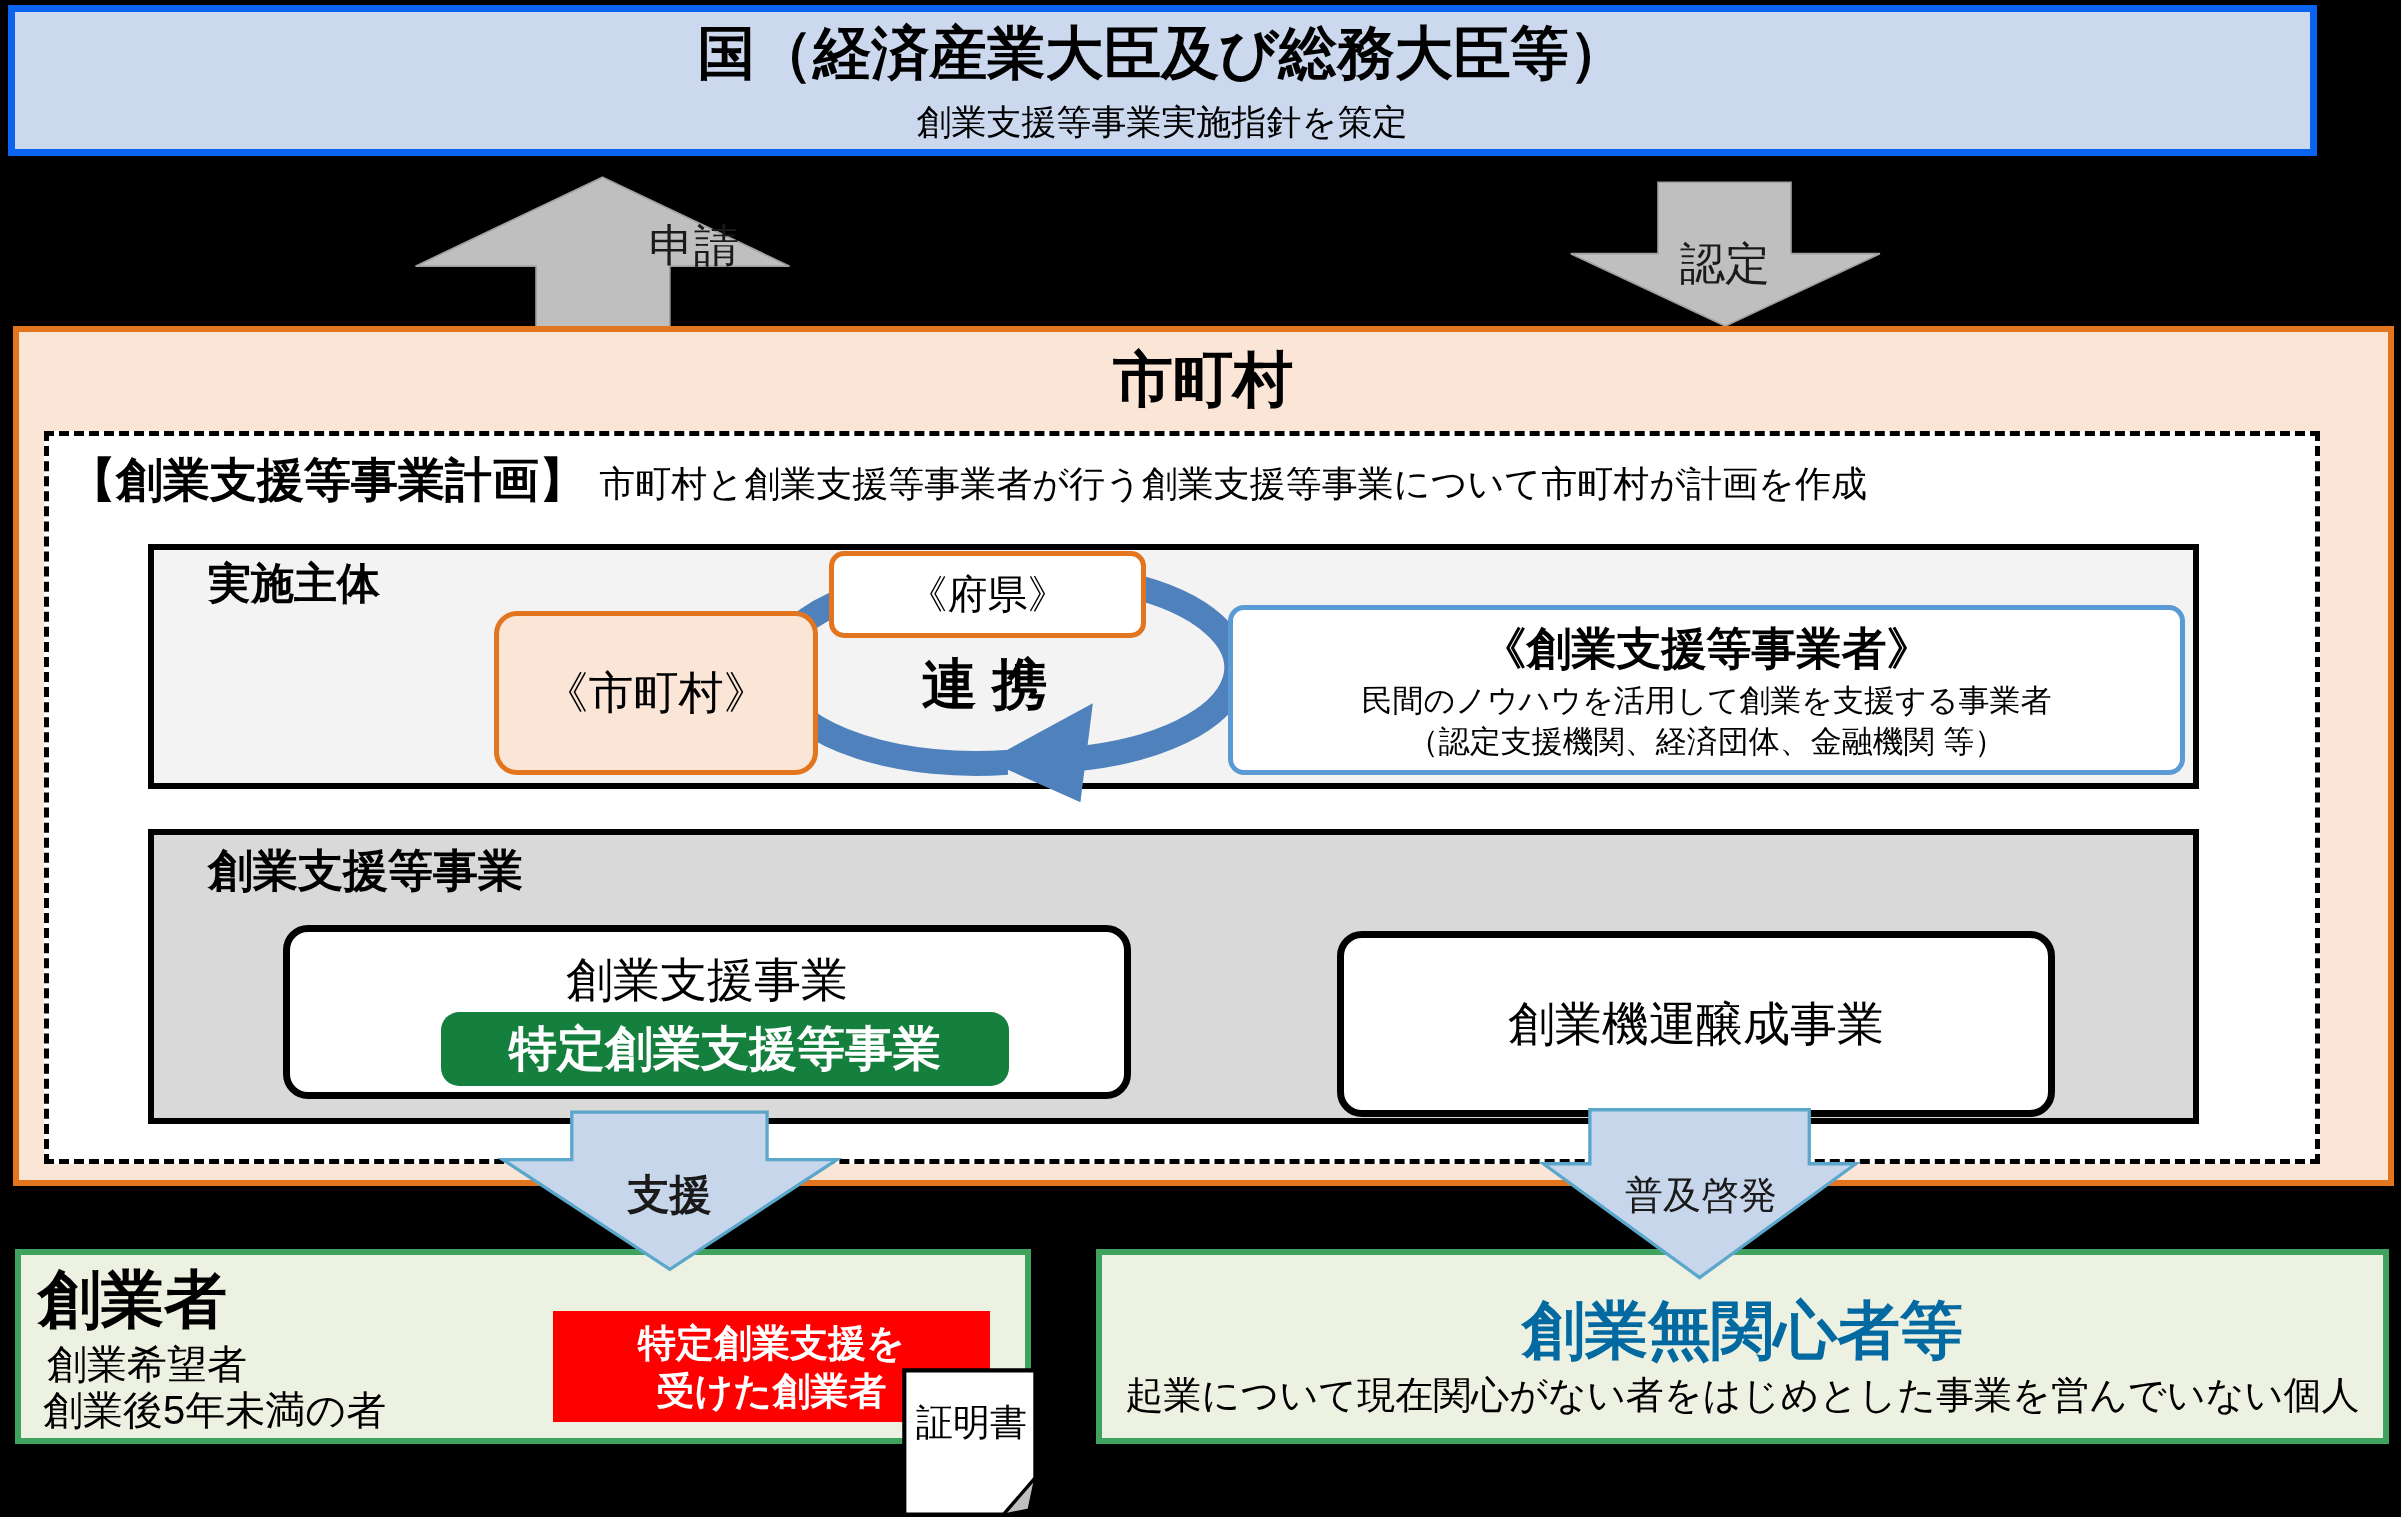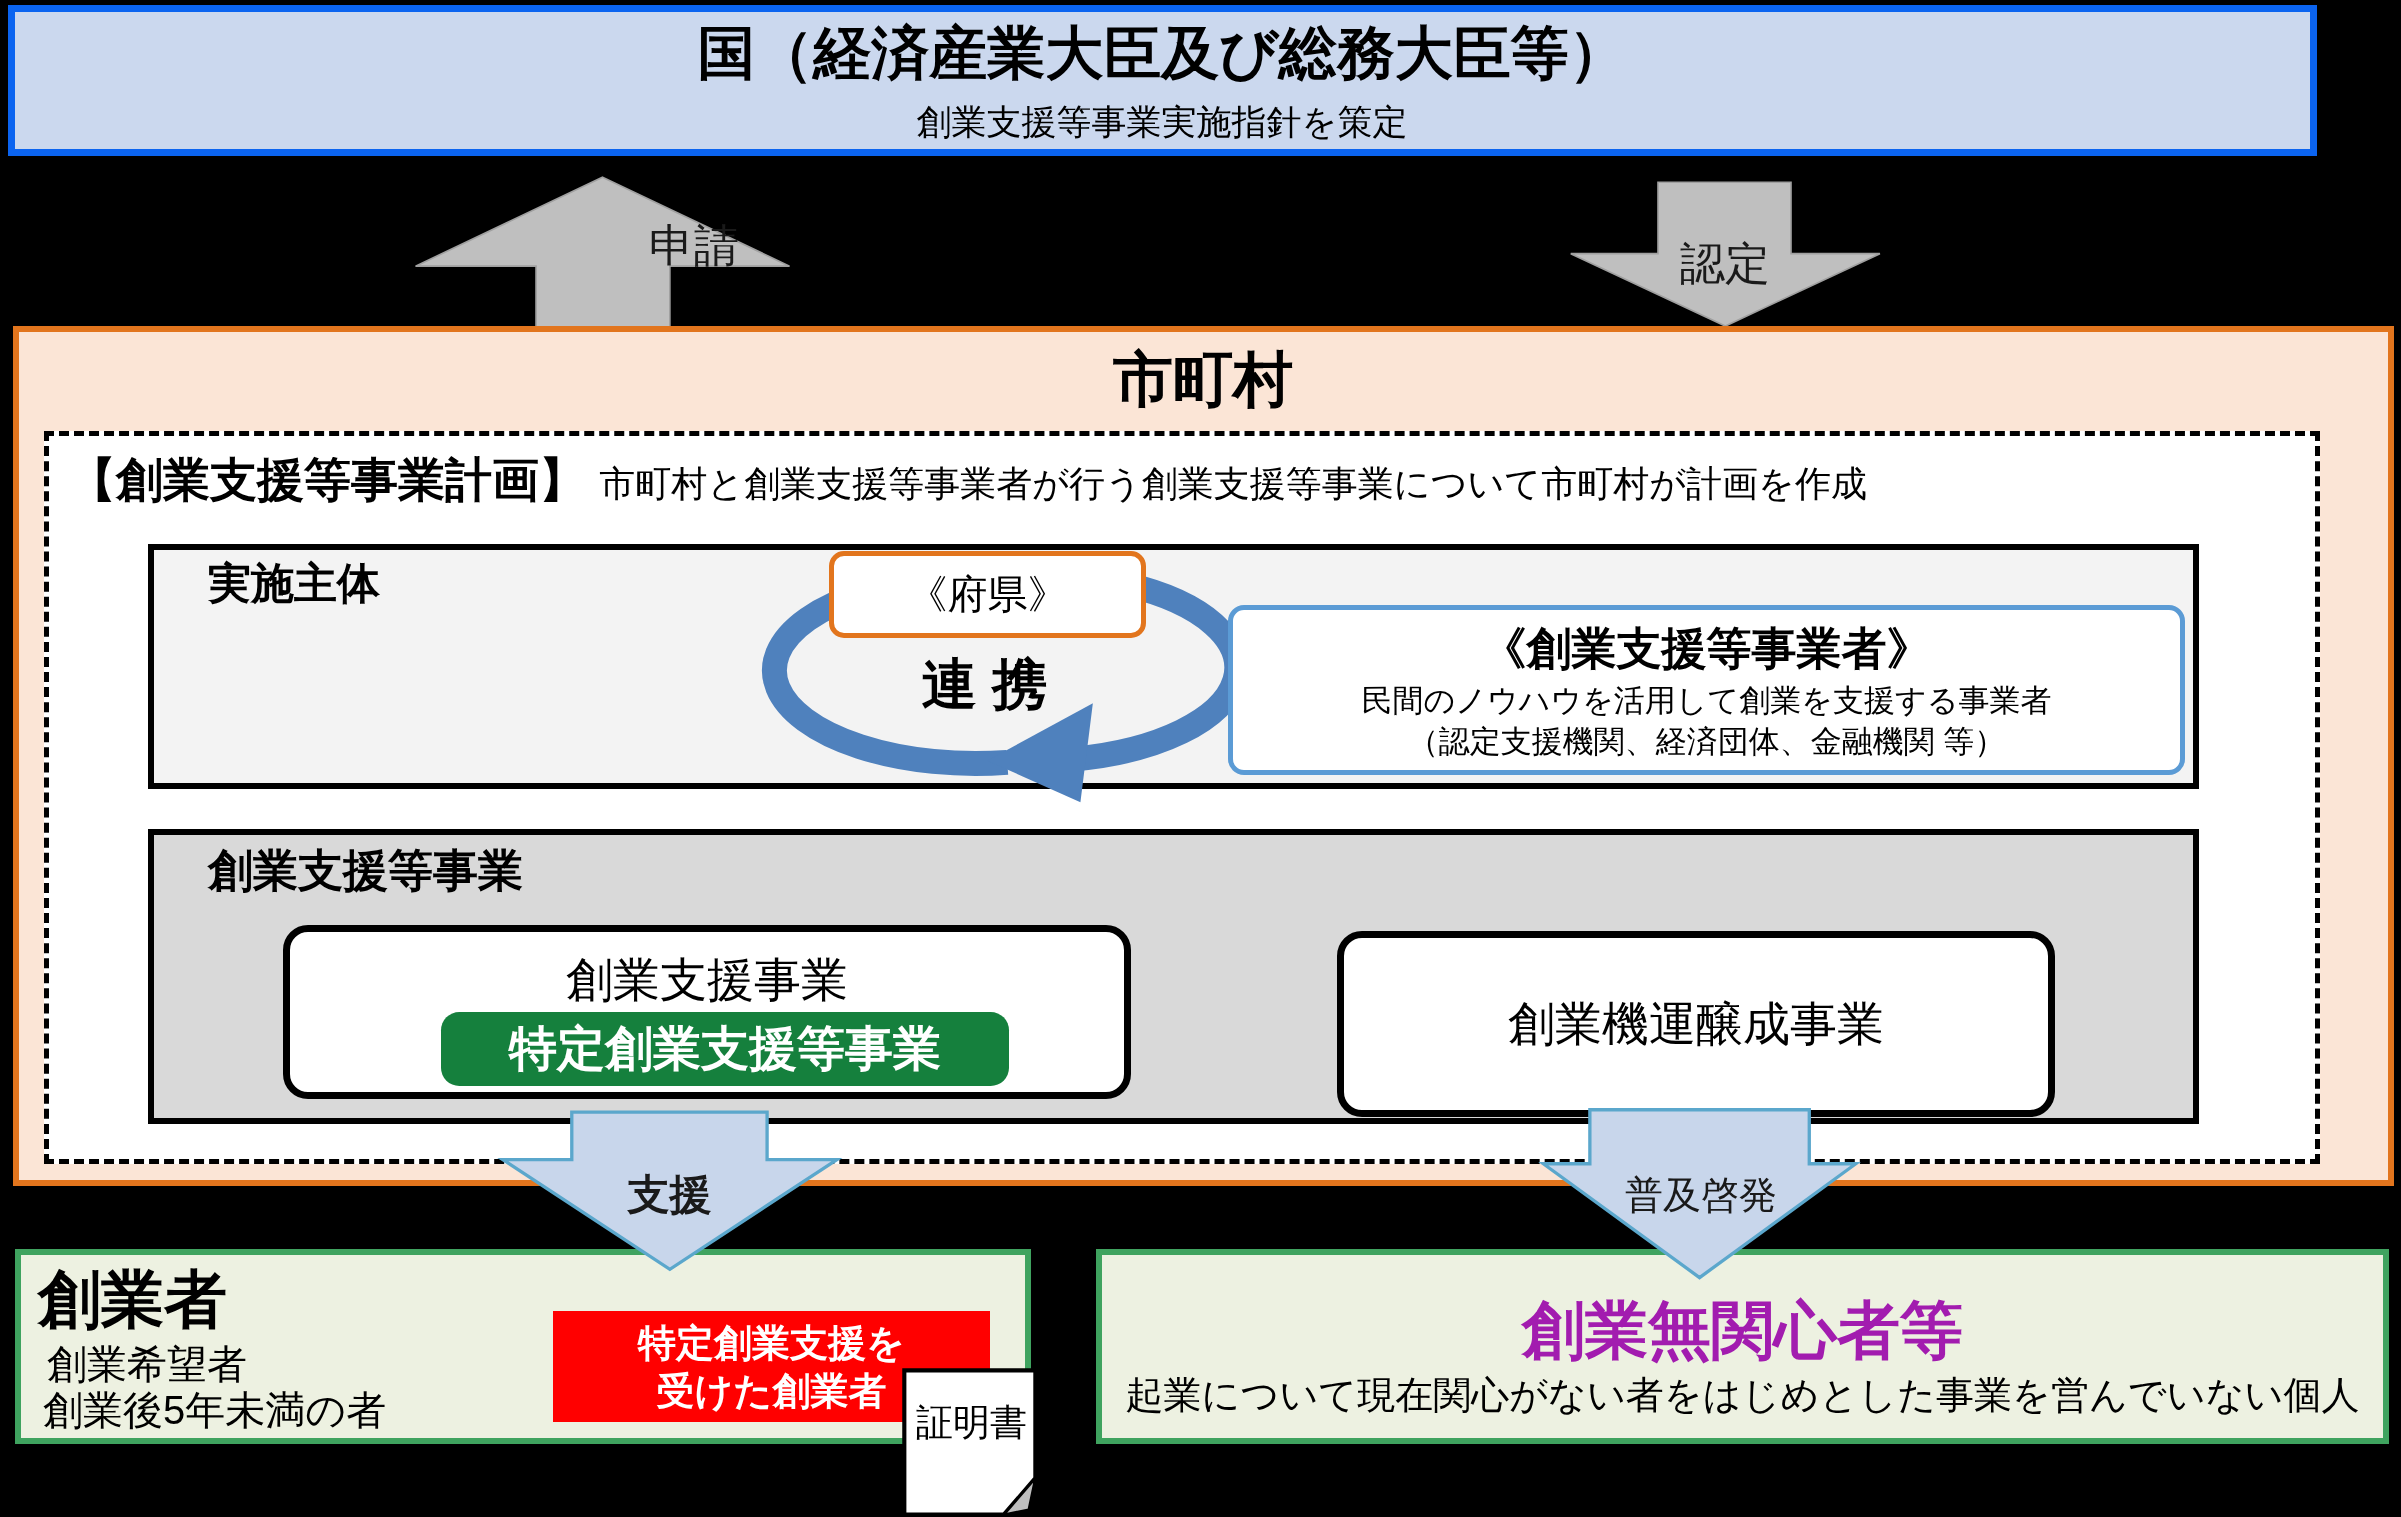--- a/index.html
+++ b/index.html
@@ -76,21 +76,21 @@
   .founders-title { position:absolute; left:38px; top:1257px; font-size:63px; font-weight:bold; color:#000; }
   .founders-line1 { position:absolute; left:47px; top:1337px; font-size:40px; color:#000; }
   .founders-line2 { position:absolute; left:43px; top:1383px; font-size:40px; color:#000; }
   .founders-badge { left:553px; top:1311px; width:437px; height:111px; background:#FF0000;
                     display:flex; flex-direction:column; align-items:center; justify-content:center;
                     font-size:38px; font-weight:bold; color:#fff; line-height:48px; }
 
   .uninterested { left:1096px; top:1249px; width:1293px; height:195px; background:#EDF1E1;
                   border:6.6px solid #3FA35F; }
   .uninterested-title { position:absolute; left:0; top:33px; width:100%; text-align:center;
-                        font-size:63px; font-weight:bold; color:#a21caf; }
+                        font-size:63px; font-weight:bold; color:#0369a1; }
   .uninterested-desc  { position:absolute; left:0; top:115px; width:100%; text-align:center;
                         font-size:38px; color:#000; }
 
   
   .cert-svg { position:absolute; left:901px; top:1367px; width:141px; height:151px; }
   .cert-label { position:absolute; left:911px; top:1398px; width:121px; text-align:center;
                 font-size:37px; color:#000; }
 </style>
 </head>
 <body>
@@ -123,20 +123,23 @@
   <div class="abs impl"></div>
   <div class="impl-label">実施主体</div>
 
   <svg class="layer" viewBox="0 0 2889 1826">
     <path d="M 1355 703 A 242 112 0 0 1 1292 913" fill="none" stroke="#4F81BD" stroke-width="30"></path>
     <path d="M 1212 917 A 242 112 0 0 1 1122 697" fill="none" stroke="#4F81BD" stroke-width="30"></path>
     <polygon points="1188,915 1315,846 1300,965" fill="#4F81BD"></polygon>
   </svg>
   <div class="abs coop-label">連 携</div>
 
+  <div class="abs center-flex mun-small">
+    <span>《市町村》</span>
+  </div>
   <div class="abs center-flex pref">
     <span>《府県》</span>
   </div>
   <div class="abs center-flex provider">
     <div class="provider-title">《創業支援等事業者》</div>
     <div class="provider-line">民間のノウハウを活用して創業を支援する事業者</div>
     <div class="provider-line">（認定支援機関、経済団体、金融機関 等）</div>
   </div>
 
   <div class="abs programs"></div>

